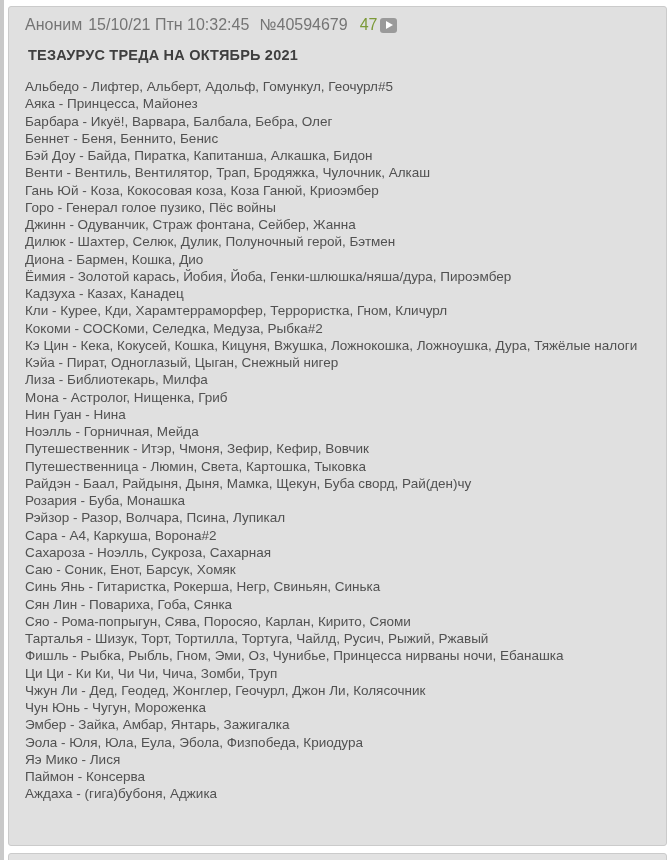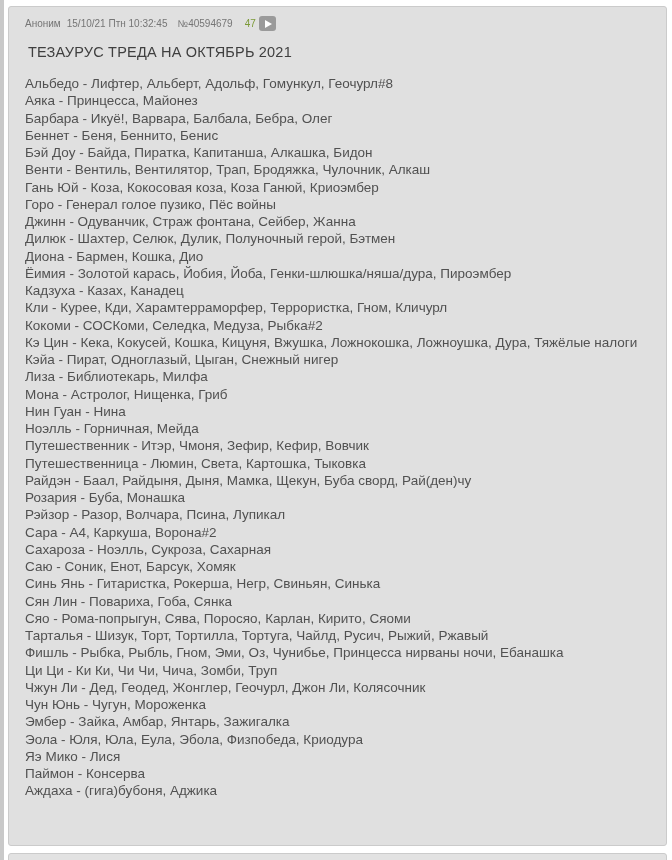--- a/index.html
+++ b/index.html
@@ -21,21 +21,21 @@
     width: 659px; height: 840px;
     background: #e0e0e0;
     border: 1px solid #cbcbcb;
     border-radius: 3px;
     padding: 9px 16px 6px 16px;
     overflow: hidden;
   }
   .post-header {
     display: flex;
     align-items: center;
-    font-size: 10px;
+    font-size: 16px;
     color: #757575;
     white-space: nowrap;
   }
   .poster-name { margin-right: 6px; }
   .post-datetime { margin-right: 10px; }
   .post-number {
     color: #757575;
     text-decoration: none;
     margin-right: 12px;
   }
@@ -57,21 +57,21 @@
     width: 0; height: 0;
     border-top: 4.5px solid transparent;
     border-bottom: 4.5px solid transparent;
     border-left: 7px solid #ffffff;
     margin-left: 2px;
   }
   .post-subject {
     margin-top: 13px;
     padding-left: 3px;
     font-size: 14.5px;
-    font-weight: normal;
+    font-weight: bold;
     color: #3f3f3f;
     letter-spacing: 0.2px;
   }
   .post-lines {
     margin-top: 15px;
     font-size: 13.5px;
     line-height: 17.25px;
     color: #515151;
   }
   .t-line { white-space: nowrap; }
@@ -97,21 +97,21 @@
     <a class="post-number" href="#">№40594679</a>
     <a class="reply-count" href="#">47</a>
     <span class="expand-btn">
       <span class="play-tri"></span>
     </span>
   </div>
 
   <div class="post-subject">ТЕЗАУРУС ТРЕДА НА ОКТЯБРЬ 2021</div>
 
   <div class="post-lines">
-    <div class="t-line">Альбедо - Лифтер, Альберт, Адольф, Гомункул, Геочурл#8</div>
+    <div class="t-line">Альбедо - Лифтер, Альберт, Адольф, Гомункул, Геочурл#5</div>
     <div class="t-line">Аяка - Принцесса, Майонез</div>
     <div class="t-line">Барбара - Икуё!, Варвара, Балбала, Бебра, Олег</div>
     <div class="t-line">Беннет - Беня, Беннито, Бенис</div>
     <div class="t-line">Бэй Доу - Байда, Пиратка, Капитанша, Алкашка, Бидон</div>
     <div class="t-line">Венти - Вентиль, Вентилятор, Трап, Бродяжка, Чулочник, Алкаш</div>
     <div class="t-line">Гань Юй - Коза, Кокосовая коза, Коза Ганюй, Криоэмбер</div>
     <div class="t-line">Горо - Генерал голое пузико, Пёс войны</div>
     <div class="t-line">Джинн - Одуванчик, Страж фонтана, Сейбер, Жанна</div>
     <div class="t-line">Дилюк - Шахтер, Селюк, Дулик, Полуночный герой, Бэтмен</div>
     <div class="t-line">Диона - Бармен, Кошка, Дио</div>

